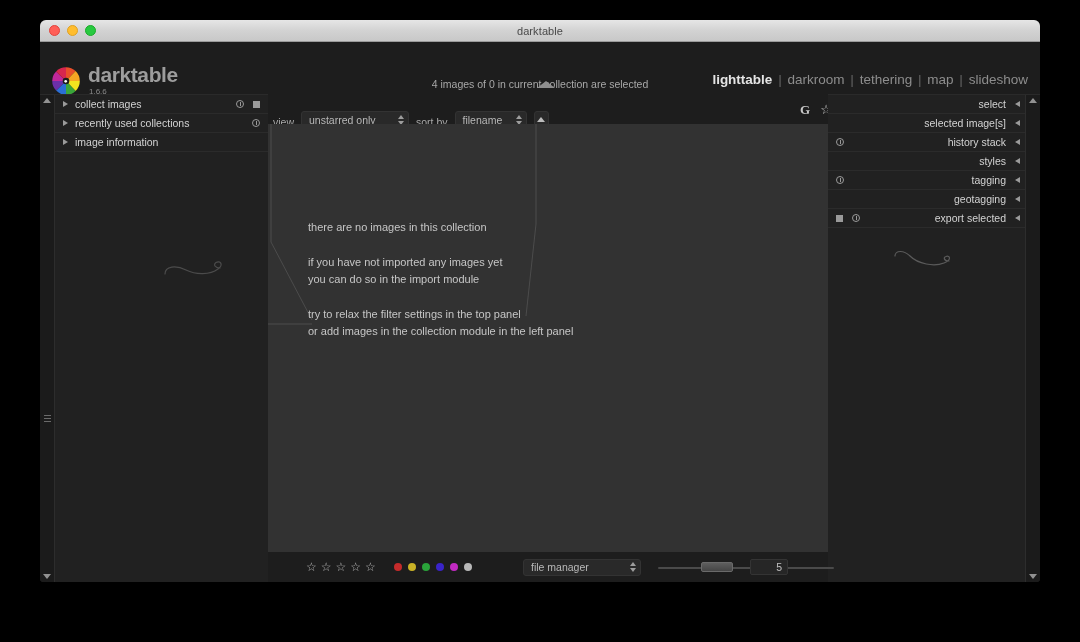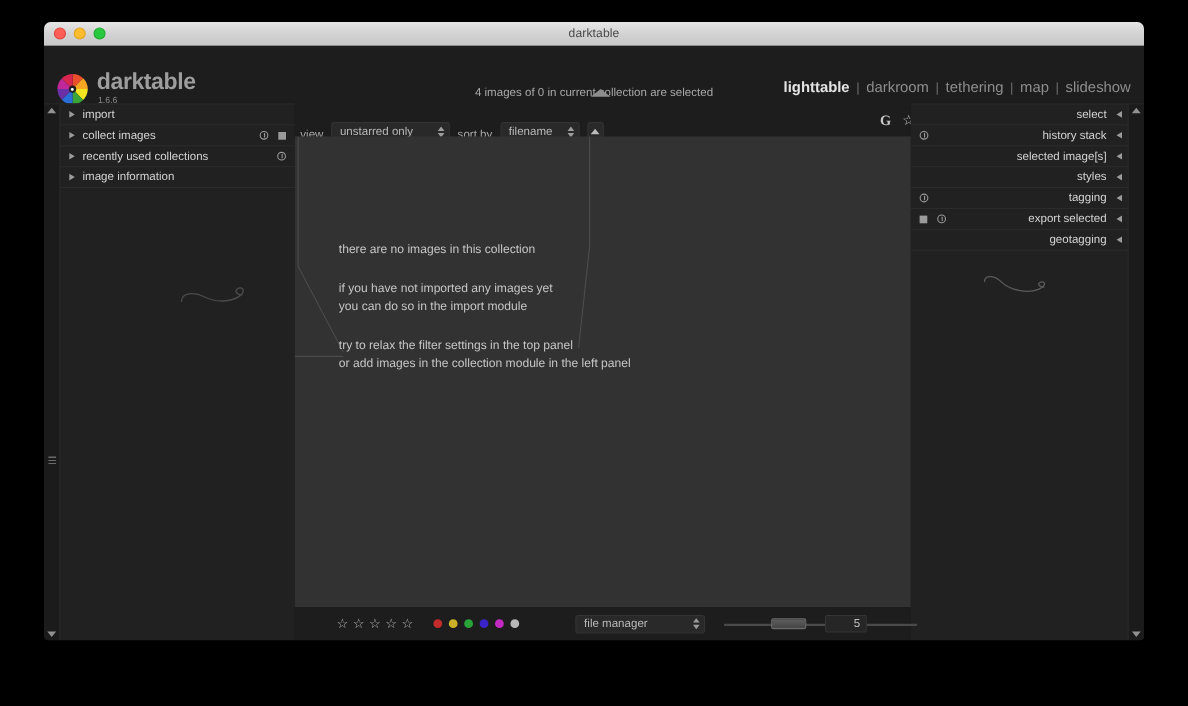--- a/index.html
+++ b/index.html
@@ -365,25 +365,20 @@
     <div id="left-panel">
       <div id="left-scroll">
         <div class="sb-arrow sb-up"></div>
         <div class="sb-grip"></div>
         <div class="sb-arrow sb-down"></div>
       </div>
 
       <div class="module-list">
         <div class="module-row">
           <span class="tri"></span>
-          <span class="m-label">import</span>
-          <span class="spacer"></span>
-        </div>
-        <div class="module-row">
-          <span class="tri"></span>
           <span class="m-label">collect images</span>
           <span class="spacer"></span>
           <span class="mod-icons">
             <span class="ico-reset"></span>
             <span class="ico-preset"></span>
           </span>
         </div>
         <div class="module-row">
           <span class="tri"></span>
           <span class="m-label">recently used collections</span>
@@ -452,54 +447,54 @@
         <div class="sb-arrow sb-up"></div>
         <div class="sb-arrow sb-down"></div>
       </div>
 
       <div class="module-list">
         <div class="module-row">
           <span class="m-label">select</span>
           <span class="tri-left"></span>
         </div>
         <div class="module-row">
+          <span class="m-label">selected image[s]</span>
+          <span class="tri-left"></span>
+        </div>
+        <div class="module-row">
           <span class="mod-icons">
             <span class="ico-reset"></span>
           </span>
           <span class="spacer"></span>
           <span class="m-label">history stack</span>
           <span class="tri-left"></span>
         </div>
         <div class="module-row">
-          <span class="m-label">selected image[s]</span>
-          <span class="tri-left"></span>
-        </div>
-        <div class="module-row">
           <span class="m-label">styles</span>
           <span class="tri-left"></span>
         </div>
         <div class="module-row">
           <span class="mod-icons">
             <span class="ico-reset"></span>
           </span>
           <span class="spacer"></span>
           <span class="m-label">tagging</span>
+          <span class="tri-left"></span>
+        </div>
+        <div class="module-row">
+          <span class="m-label">geotagging</span>
           <span class="tri-left"></span>
         </div>
         <div class="module-row">
           <span class="mod-icons">
             <span class="ico-preset"></span>
             <span class="ico-reset"></span>
           </span>
           <span class="spacer"></span>
           <span class="m-label">export selected</span>
-          <span class="tri-left"></span>
-        </div>
-        <div class="module-row">
-          <span class="m-label">geotagging</span>
           <span class="tri-left"></span>
         </div>
       </div>
 
       <svg id="right-flourish" class="flourish" width="76" height="26" viewBox="0 0 76 26">
         <path d="M5,9 C5,3 14,3 20,9 C28,17 44,20 54,16 C62,13 60,8 56,9.5 C53,10.5 54,14 59,14" fill="none" stroke="#8a8a8a" stroke-width="1.2" stroke-linecap="round"></path>
       </svg>
     </div>
 
     <div id="bottombar">

